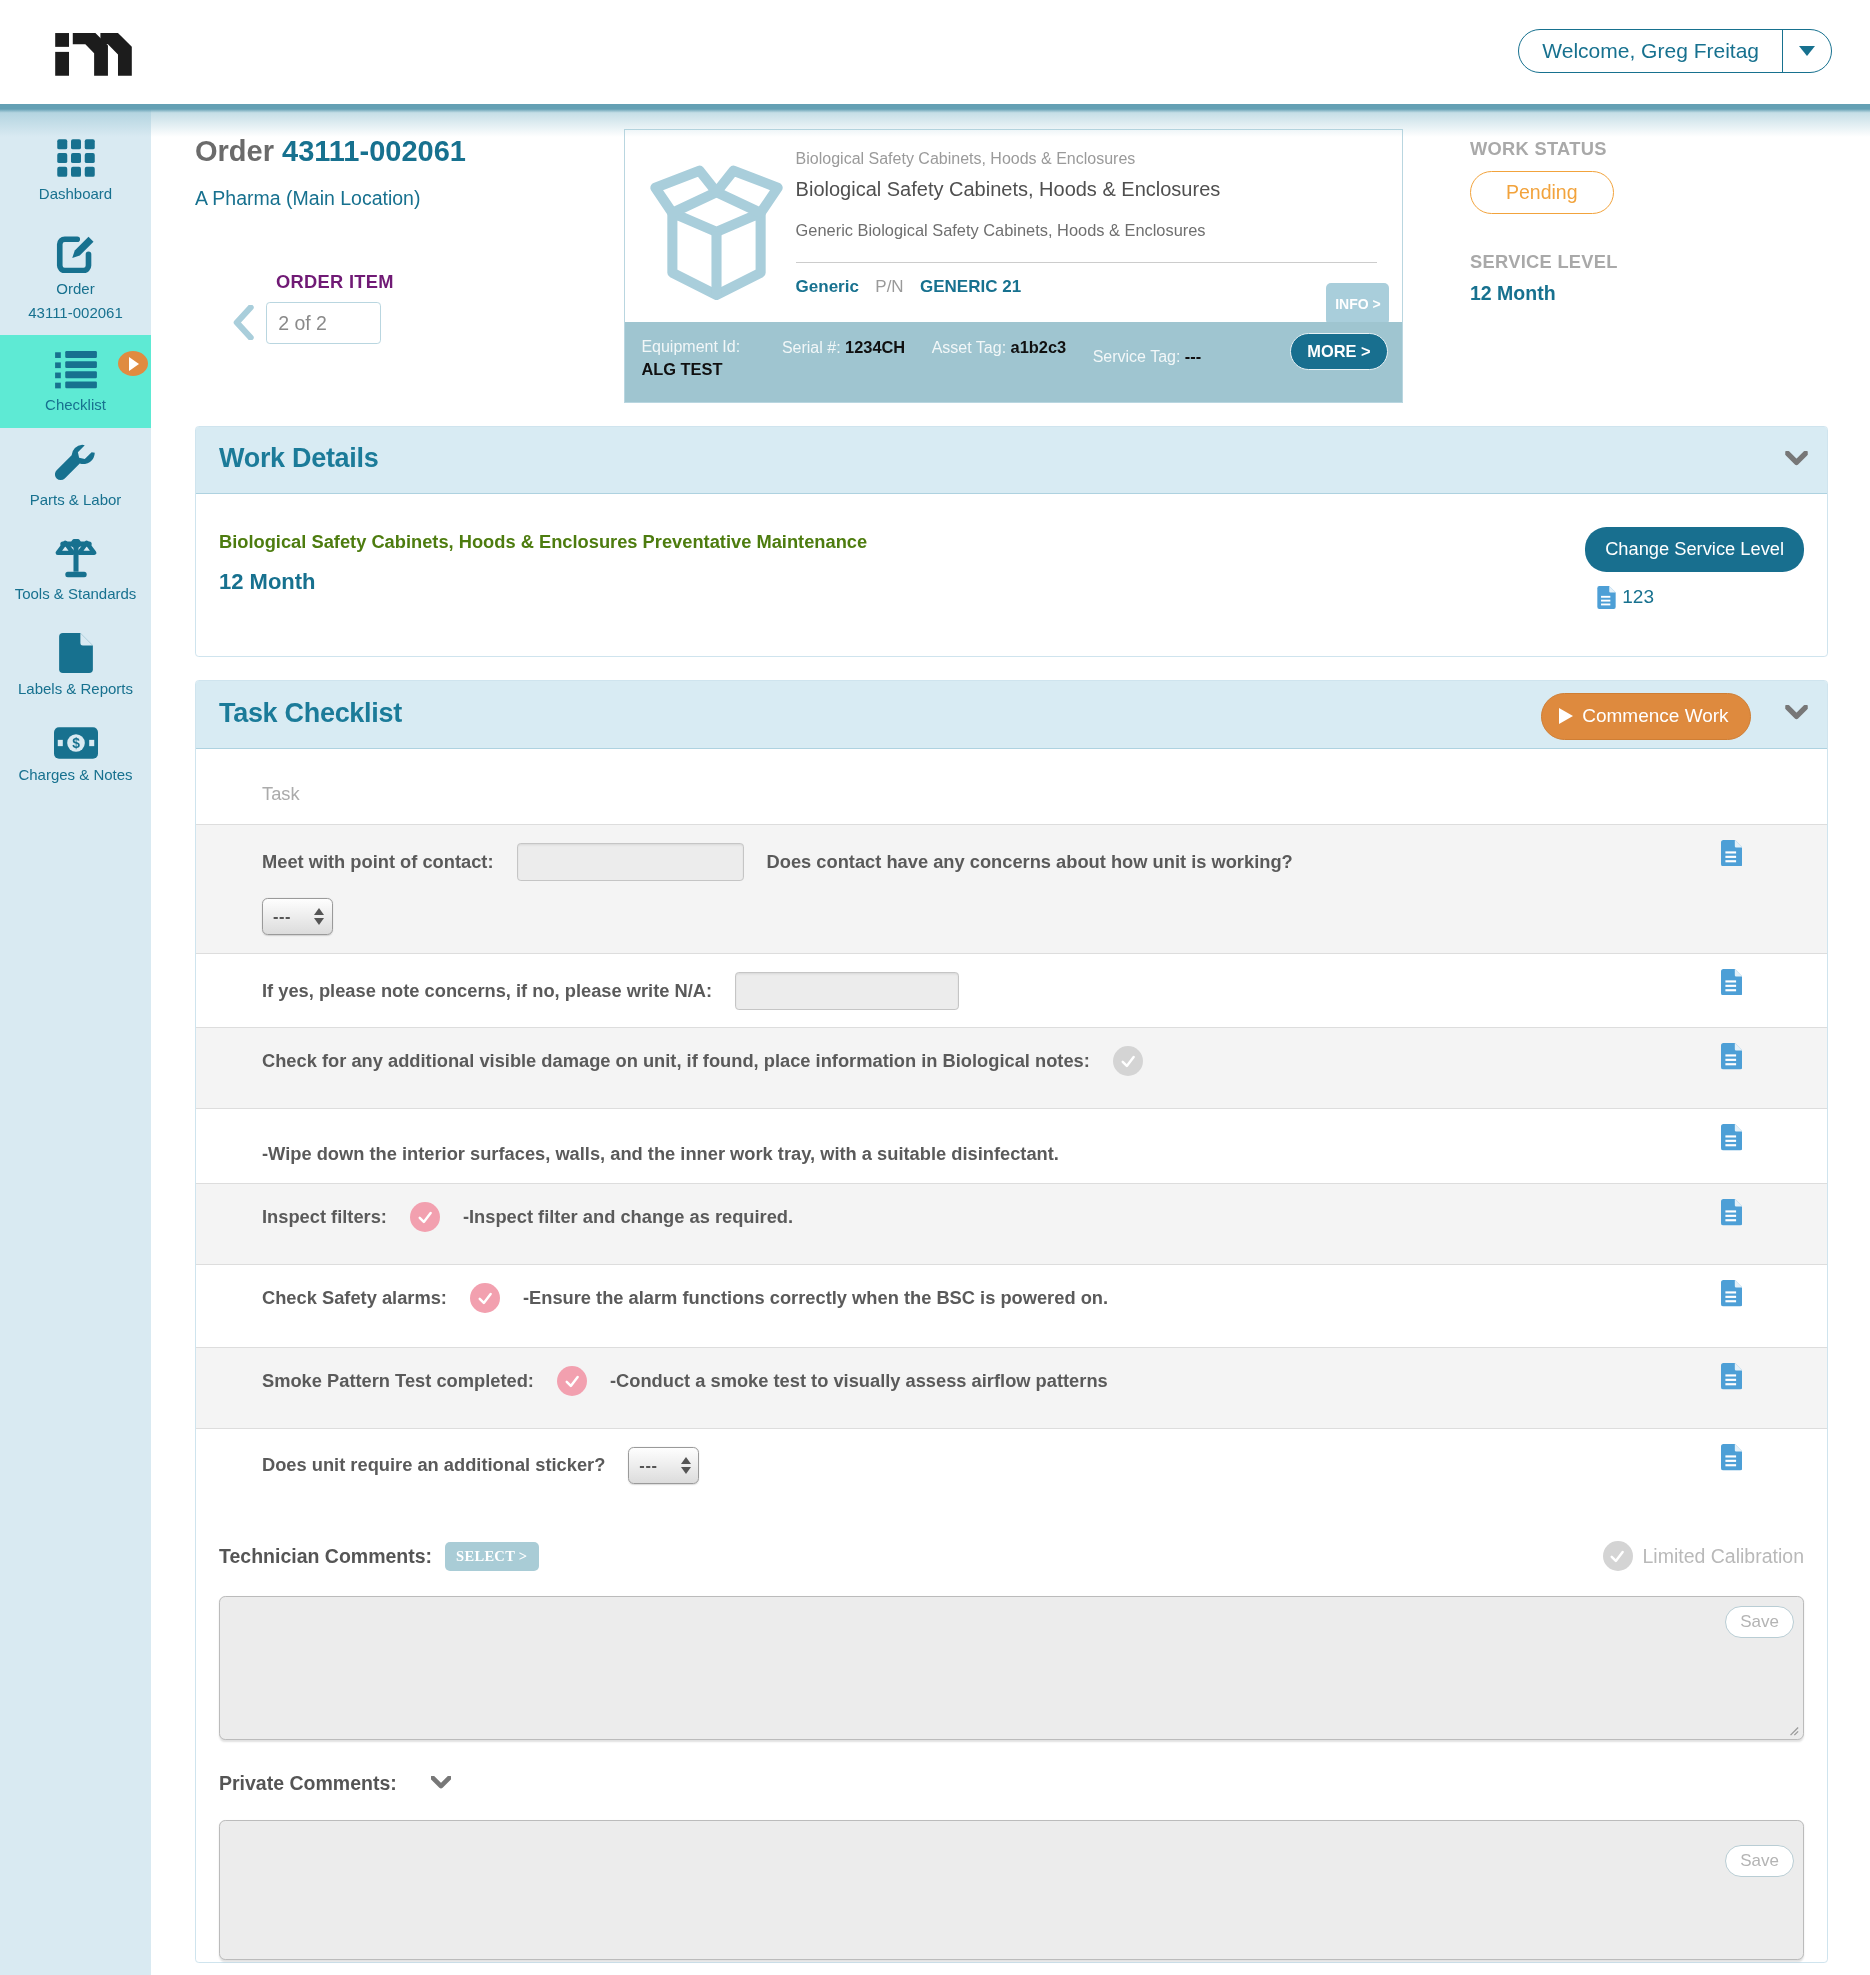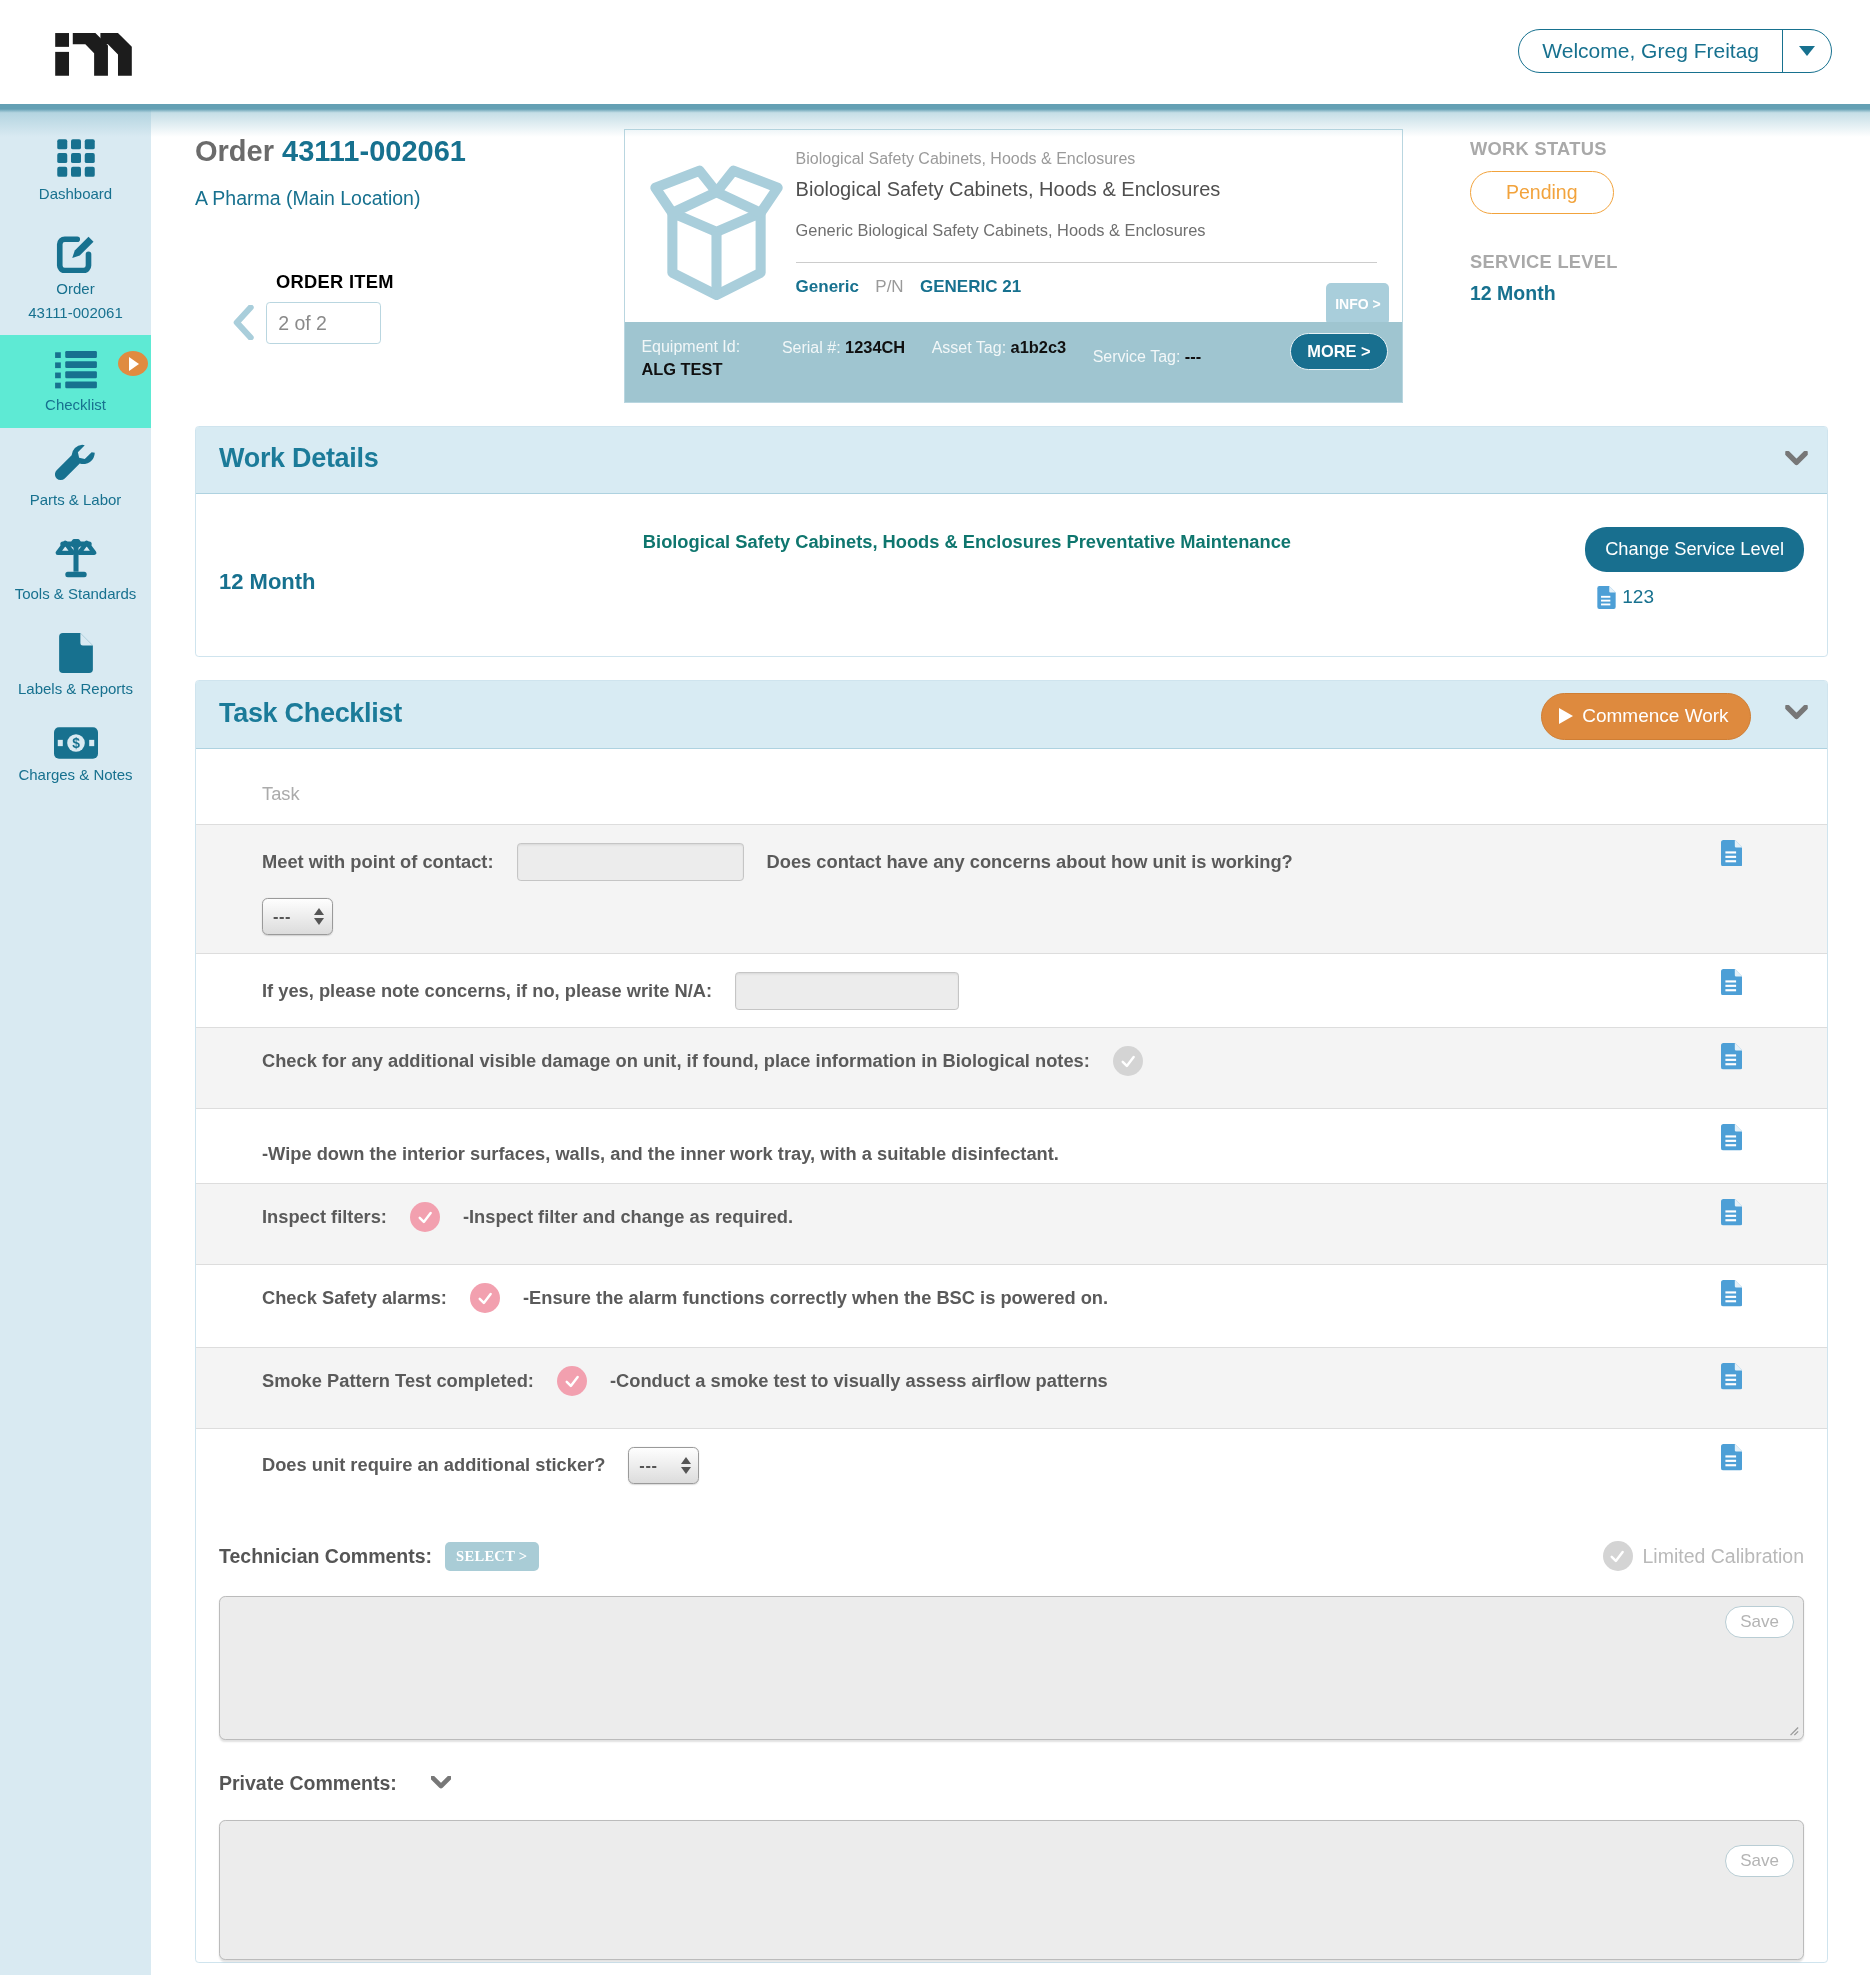--- a/index.html
+++ b/index.html
@@ -34,21 +34,21 @@
   
   .main { flex:1; padding:25px 42px 38px 44px; position:relative; }
 
   
   .head-row { display:flex; align-items:flex-start; }
   .head-left { width:429px; flex:0 0 429px; padding-top:6.3px; }
   .order-title { font-size:29px; font-weight:bold; color:#6b6b6b; }
   .order-title .num { color:#17718f; }
   .location-link { display:inline-block; margin-top:19px; color:#17718f; font-size:19.5px; cursor:pointer; }
   .order-item-block { margin-top:61px; }
-  .order-item-label { margin-left:81px; color:#000000; font-weight:bold; font-size:18.3px; letter-spacing:0.3px; }
+  .order-item-label { margin-left:81px; color:#701a75; font-weight:bold; font-size:18.3px; letter-spacing:0.3px; }
   .order-item-row { display:flex; align-items:center; margin-top:8.8px; }
   .back-chev { margin-left:38px; cursor:pointer; }
   .order-item-input { margin-left:11.4px; width:115px; height:42px; border:1.3px solid #b9d6e0; border-radius:3.8px;
                       font-size:19.5px; color:#8a8a8a; padding-left:11.4px; font-family:inherit; background:#fff; }
 
   
   .equip-card { width:779px; flex:0 0 779px; border:1.3px solid #b9d6e0; background:#fff; }
   .equip-top { position:relative; display:flex; padding:17.7px 12.6px 0 12.6px; height:192px; }
   .equip-box-icon { flex:0 0 158px; display:flex; align-items:flex-start; justify-content:center; padding-top:5px; }
   .equip-info { flex:1; padding-right:12.6px; position:relative; }
@@ -79,21 +79,21 @@
   .sl-value { margin-top:8.8px; color:#17718f; font-weight:bold; font-size:19.5px; }
 
   
   .panel { border:1.3px solid #cfe4ee; border-radius:3.8px; margin-top:23px; background:#fff; }
   .panel-head { position:relative; background:#d8ebf3; border-bottom:1.3px solid #aed2e0; padding:16.4px 23px 19px; border-radius:2.5px 2.5px 0 0; }
   .panel-title { color:#1b7b99; font-weight:bold; font-size:27px; letter-spacing:-0.3px; }
   .panel-chev { position:absolute; right:19px; top:24px; cursor:pointer; }
 
   
   .wd-body { position:relative; padding:37px 23px 61px; }
-  .wd-service { color:#0f766e; font-weight:bold; font-size:18.3px; max-width:1072px;text-align:right; }
+  .wd-service { color:#4d7c0f; font-weight:bold; font-size:18.3px; max-width:1072px; }
   .wd-level { color:#17718f; font-weight:bold; font-size:22px; margin-top:16.4px; }
   .csl-btn { position:absolute; right:23px; top:33px; background:#186f8f; color:#fff; border:0; border-radius:21.4px;
              font-size:18.3px; padding:11.4px 20px; cursor:pointer; font-family:inherit; }
   .wd-note-row { position:absolute; left:1401px; top:92px; }
   .wd-note-txt { color:#17718f; font-size:19px; }
 
   
   .commence-btn { position:absolute; right:76px; top:11.4px; background:#de8a3e; border:0.6px solid #cf7e34; color:#fff;
                   border-radius:25px; font-size:19px; padding:11.4px 21.4px 11.4px 17.7px; display:flex; align-items:center; gap:8.8px;
                   cursor:pointer; font-family:inherit; }

